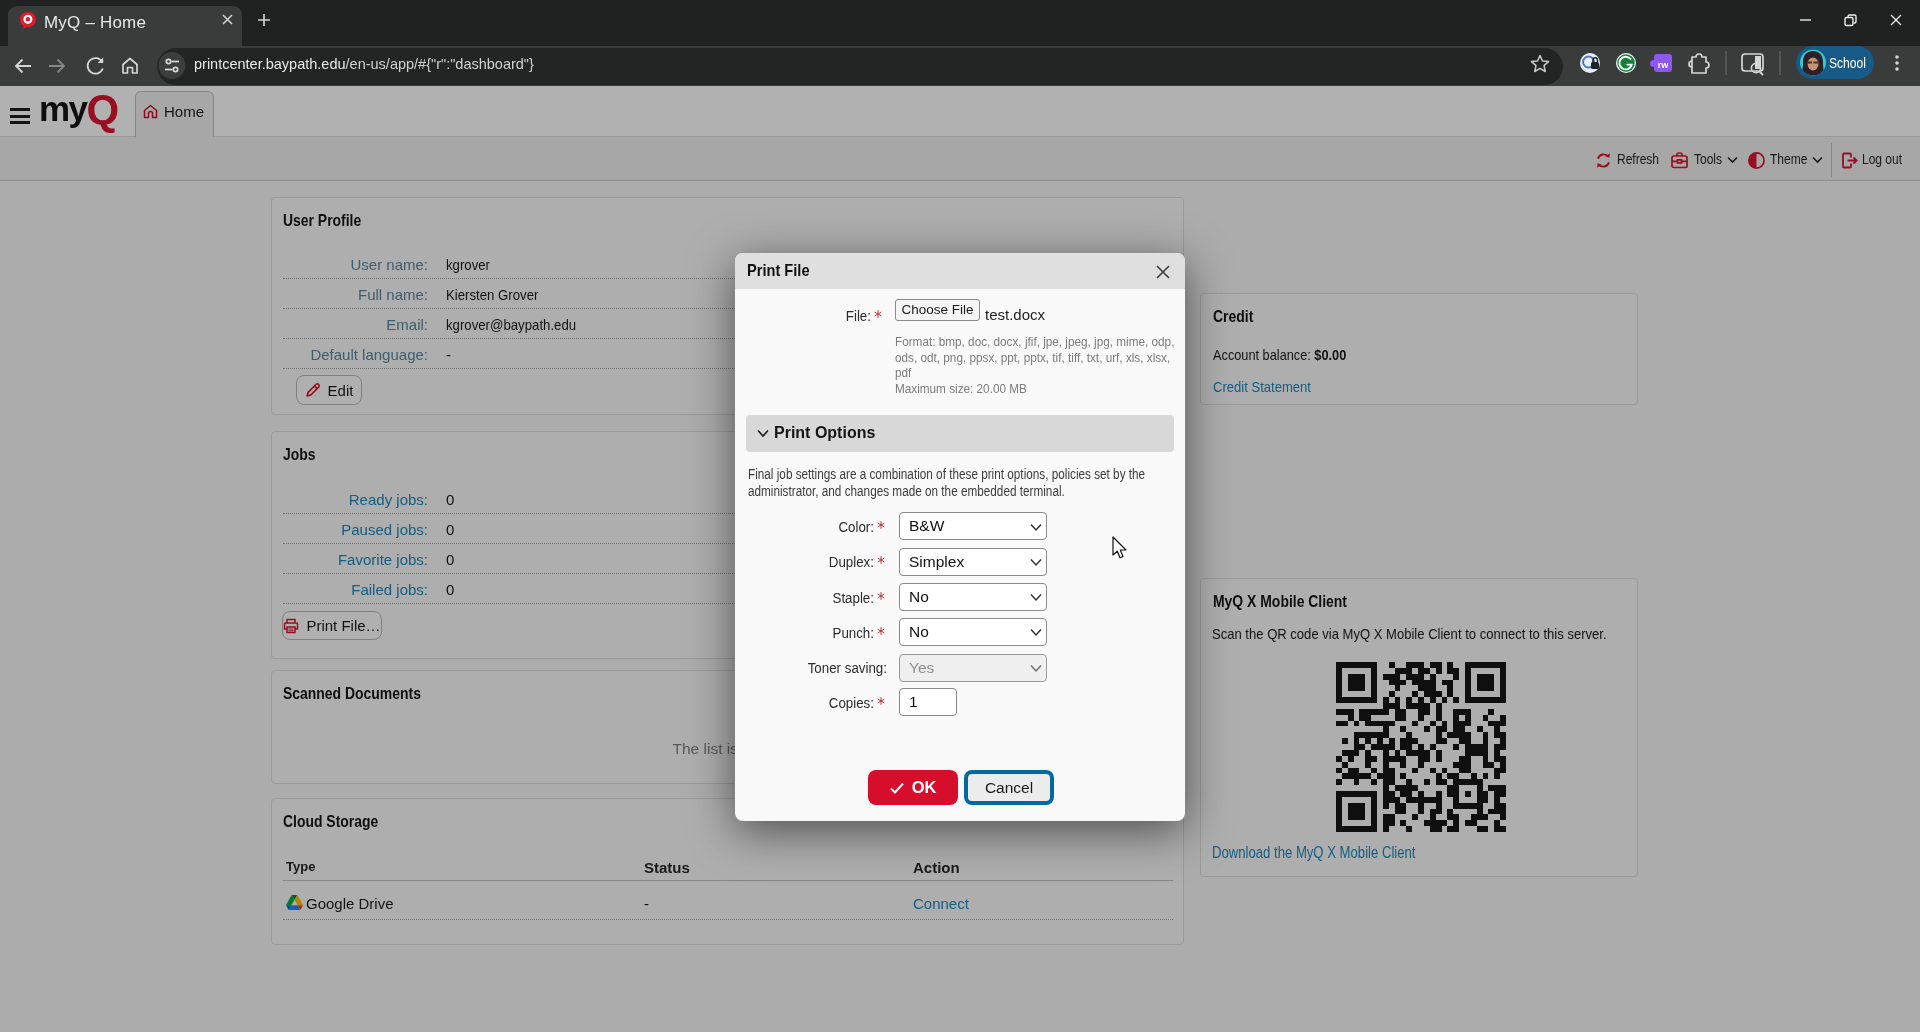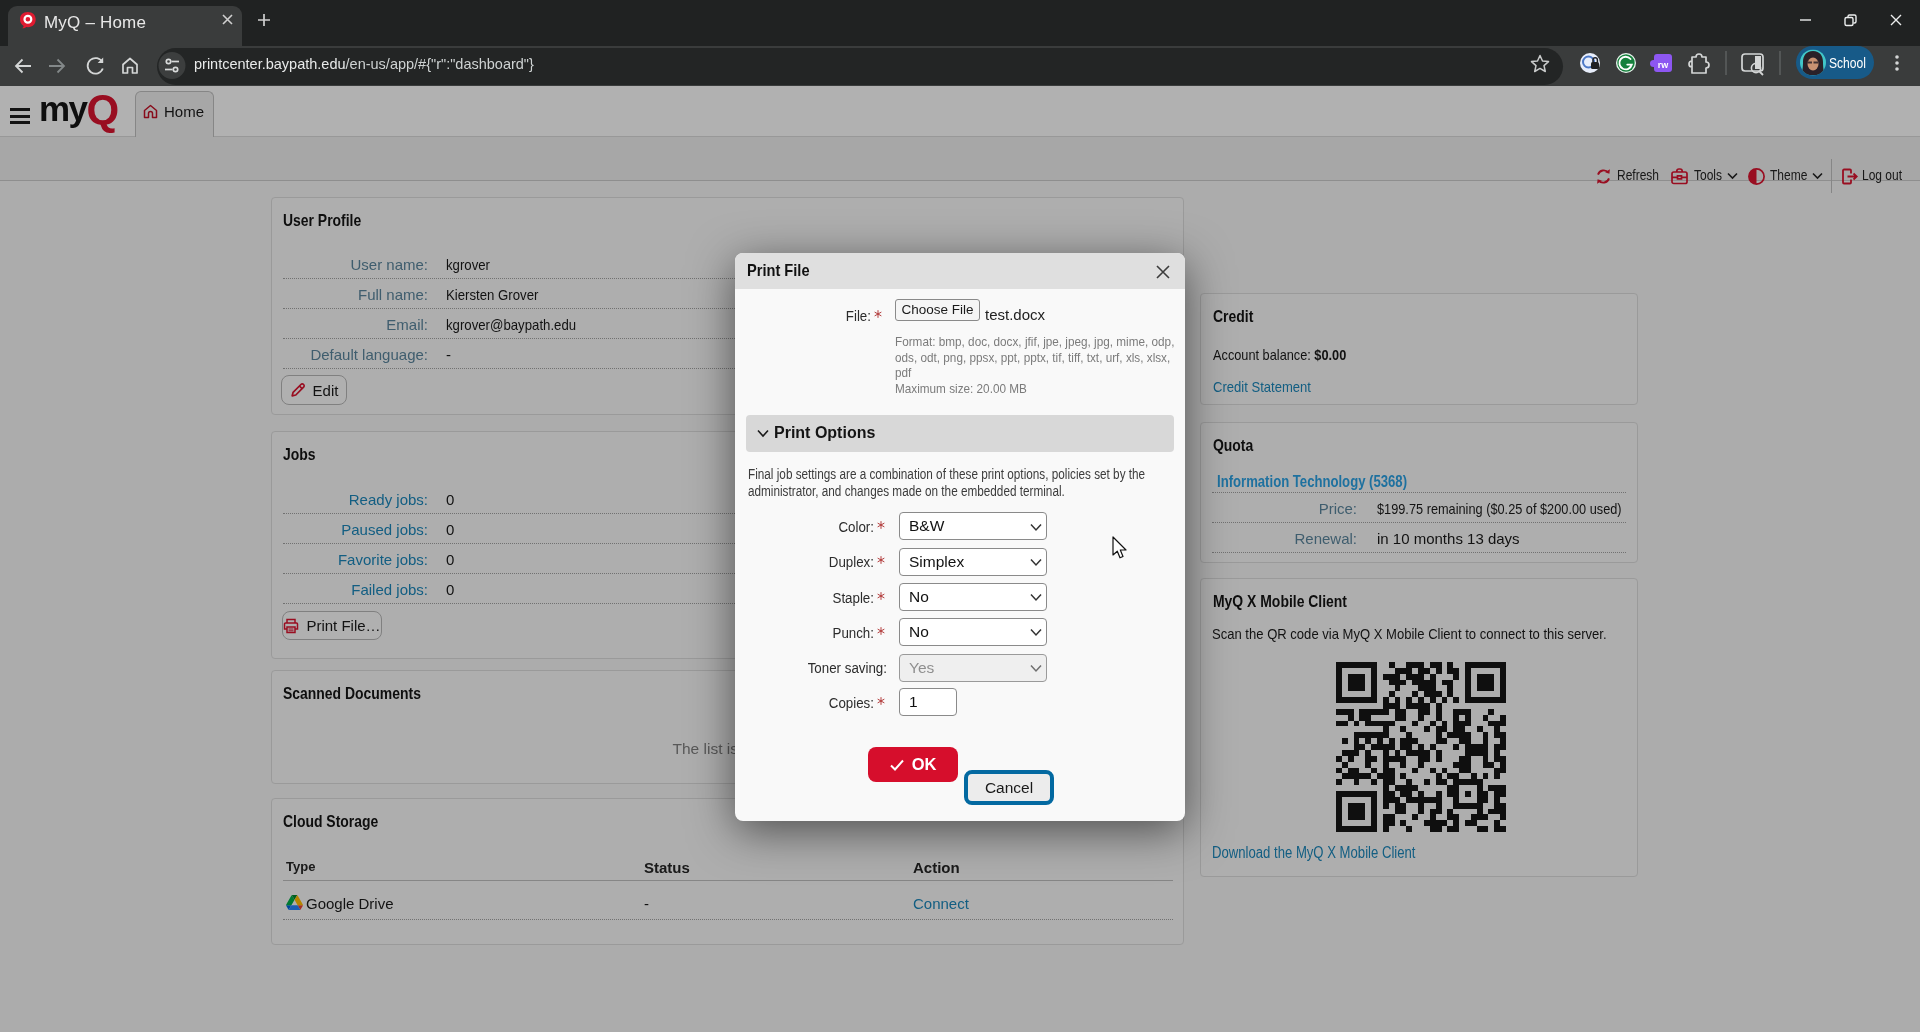--- a/index.html
+++ b/index.html
@@ -132,21 +132,21 @@
 
   <div class="abs" style="left:10px;top:22px;width:20px;height:3.4px;background:#1b1b1b"></div>
   <div class="abs" style="left:10px;top:28.5px;width:20px;height:3.4px;background:#1b1b1b"></div>
   <div class="abs" style="left:10px;top:35px;width:20px;height:3.4px;background:#1b1b1b"></div>
 
   <svg class="abs" style="left:143px;top:18px;z-index:3" width="15" height="15" viewBox="0 0 15 15" fill="none" stroke="#c01227" stroke-width="1.5">
       <path d="M1.5 6.5 L7.5 1.5 L13.5 6.5 L13.5 13.5 L9.5 13.5 L9.5 9.5 a2 2 0 0 0 -4 0 L5.5 13.5 L1.5 13.5 Z" stroke-linejoin="round"></path>
     </svg>
   <div class="abs" style="left:164px;top:17px;font-size:15px;color:#1a1a1a;z-index:3">Home</div>
 
-  <div class="abs" id="sublinks" style="left:0;top:16px;width:1920px;height:81px">
+  <div class="abs" id="sublinks" style="left:0;top:0;width:1920px;height:81px">
     <svg class="abs" style="left:1595px;top:66px" width="17" height="17" viewBox="0 0 17 17">
         <g fill="none" stroke="#d8142f" stroke-width="1.9">
           <path d="M3 6.6 a6 6 0 0 1 10.4-1.9"></path>
           <path d="M14 10.4 a6 6 0 0 1 -10.4 1.9"></path>
         </g>
         <path d="M14.9 1.2 l-0.5 4.6 -4.3-1.5 z" fill="#d8142f"></path>
         <path d="M2.1 15.8 l0.5-4.6 4.3 1.5 z" fill="#d8142f"></path>
       </svg>
     <div class="abs sx" style="left:1617px;top:64px;font-size:15px;color:#242424">Refresh</div>
     <svg class="abs" style="left:1671px;top:66px" width="17" height="17" viewBox="0 0 17 17" fill="none" stroke="#d8142f" stroke-width="1.7">
@@ -180,21 +180,21 @@
     <div class="row" style="left:11px;top:111px;width:890px"></div>
     <div class="row" style="left:11px;top:141px;width:890px"></div>
     <div class="lbl" style="left:0;top:58px;width:156px">User name:</div>
       <div class="val" style="left:174px;top:58px;transform:scaleX(0.88);transform-origin:0 50%">kgrover</div>
     <div class="lbl" style="left:0;top:88px;width:156px">Full name:</div>
       <div class="val" style="left:174px;top:88px;transform:scaleX(0.88);transform-origin:0 50%">Kiersten Grover</div>
     <div class="lbl" style="left:0;top:118px;width:156px">Email:</div>
       <div class="val" style="left:174px;top:118px;transform:scaleX(0.88);transform-origin:0 50%">kgrover@baypath.edu</div>
     <div class="lbl" style="left:0;top:148px;width:156px">Default language:</div>
       <div class="val" style="left:174px;top:148px">-</div>
-    <div class="btn" style="left:9px;top:177px;width:66px;height:30px"><svg width="16" height="16" viewBox="0 0 16 16" fill="none" stroke="#d8142f" stroke-width="1.7" stroke-linejoin="round">
+    <div class="btn" style="left:24px;top:177px;width:66px;height:30px"><svg width="16" height="16" viewBox="0 0 16 16" fill="none" stroke="#d8142f" stroke-width="1.7" stroke-linejoin="round">
           <path d="M2.2 13.8 L3.1 10.3 L10.9 2.5 a1.9 1.9 0 0 1 2.7 2.7 L5.8 13 L2.2 13.8 Z"></path>
           <path d="M9.4 4 L12.1 6.7"></path>
         </svg>Edit</div>
   </div>
   <div class="abs panel" style="left:271px;top:345px;width:913px;height:228px">
     <div class="h2" style="position:absolute;left:11px;top:13px">Jobs</div>
     <div class="row" style="left:11px;top:52px;width:890px"></div>
     <div class="row" style="left:11px;top:82px;width:890px"></div>
     <div class="row" style="left:11px;top:112px;width:890px"></div>
     <div class="row" style="left:11px;top:142px;width:890px"></div>
@@ -234,31 +234,20 @@
     <div class="abs" style="left:372px;top:96px;font-size:15px;color:#1a1a1a">-</div>
     <div class="abs link" style="left:641px;top:96px;font-size:15px">Connect</div>
     <div class="abs" style="left:11px;top:120px;width:890px;border-bottom:1px dotted #9f9f9f"></div>
   </div>
 
   <div class="abs panel" style="left:1200px;top:207px;width:438px;height:112px">
     <div class="h2" style="position:absolute;left:12px;top:13px">Credit</div>
     <div class="abs" style="left:12px;top:52px;font-size:15px;color:#1a1a1a;white-space:nowrap;transform:scaleX(0.85);transform-origin:0 50%">Account balance: <b>$0.00</b></div>
     <div class="abs link" style="left:12px;top:84px;font-size:15px;white-space:nowrap;transform:scaleX(0.87);transform-origin:0 50%">Credit Statement</div>
   </div>
-  <div class="abs panel" style="left:1200px;top:336px;width:438px;height:141px">
-    <div class="h2" style="position:absolute;left:12px;top:13px">Quota</div>
-    <div class="abs" style="left:16px;top:50px;font-size:16px;font-weight:bold;color:#2b9fe0;white-space:nowrap;transform:scaleX(0.82);transform-origin:0 50%">Information Technology (5368)</div>
-    <div class="row" style="left:11px;top:40px;width:414px"></div>
-    <div class="row" style="left:11px;top:70px;width:414px"></div>
-    <div class="row" style="left:11px;top:100px;width:414px"></div>
-    <div class="lbl" style="left:0;top:77px;width:156px">Price:</div>
-    <div class="val" style="left:176px;top:77px;transform:scaleX(0.85);transform-origin:0 50%">$199.75 remaining ($0.25 of $200.00 used)</div>
-    <div class="lbl" style="left:0;top:107px;width:156px">Renewal:</div>
-    <div class="val" style="left:176px;top:107px">in 10 months 13 days</div>
-  </div>
   <div class="abs panel" style="left:1200px;top:492px;width:438px;height:299px">
     <div class="h2" style="position:absolute;left:12px;top:13px">MyQ X Mobile Client</div>
     <div class="abs" style="left:11px;top:46px;font-size:15px;color:#1a1a1a;white-space:nowrap;transform:scaleX(0.87);transform-origin:0 50%">Scan the QR code via MyQ X Mobile Client to connect to this server.</div>
     <svg class="abs" id="qr" style="left:135px;top:83px" width="170" height="170" viewBox="0 0 29 29" shape-rendering="crispEdges">
         <path fill="#161616" d="M0 0h7v1h-7zM9 0h1v1h-1zM12 0h3v1h-3zM16 0h2v1h-2zM19 0h1v1h-1zM22 0h7v1h-7zM0 1h1v1h-1zM6 1h1v1h-1zM10 1h3v1h-3zM14 1h2v1h-2zM17 1h1v1h-1zM19 1h2v1h-2zM22 1h1v1h-1zM28 1h1v1h-1zM0 2h1v1h-1zM2 2h3v1h-3zM6 2h1v1h-1zM8 2h3v1h-3zM12 2h3v1h-3zM16 2h1v1h-1zM20 2h1v1h-1zM22 2h1v1h-1zM24 2h3v1h-3zM28 2h1v1h-1zM0 3h1v1h-1zM2 3h3v1h-3zM6 3h1v1h-1zM9 3h3v1h-3zM13 3h4v1h-4zM18 3h2v1h-2zM22 3h1v1h-1zM24 3h3v1h-3zM28 3h1v1h-1zM0 4h1v1h-1zM2 4h3v1h-3zM6 4h1v1h-1zM10 4h1v1h-1zM14 4h3v1h-3zM19 4h1v1h-1zM22 4h1v1h-1zM24 4h3v1h-3zM28 4h1v1h-1zM0 5h1v1h-1zM6 5h1v1h-1zM9 5h1v1h-1zM13 5h1v1h-1zM15 5h3v1h-3zM19 5h1v1h-1zM22 5h1v1h-1zM28 5h1v1h-1zM0 6h7v1h-7zM8 6h1v1h-1zM10 6h1v1h-1zM12 6h1v1h-1zM14 6h1v1h-1zM16 6h1v1h-1zM18 6h1v1h-1zM20 6h1v1h-1zM22 6h7v1h-7zM8 7h3v1h-3zM12 7h4v1h-4zM17 7h1v1h-1zM0 8h3v1h-3zM4 8h5v1h-5zM10 8h2v1h-2zM14 8h2v1h-2zM17 8h1v1h-1zM20 8h3v1h-3zM26 8h1v1h-1zM2 9h1v1h-1zM4 9h2v1h-2zM10 9h2v1h-2zM14 9h1v1h-1zM17 9h1v1h-1zM20 9h1v1h-1zM22 9h1v1h-1zM25 9h1v1h-1zM28 9h1v1h-1zM0 10h2v1h-2zM3 10h1v1h-1zM5 10h5v1h-5zM13 10h1v1h-1zM16 10h1v1h-1zM18 10h1v1h-1zM20 10h3v1h-3zM26 10h3v1h-3zM8 11h1v1h-1zM11 11h1v1h-1zM15 11h1v1h-1zM17 11h2v1h-2zM20 11h2v1h-2zM24 11h1v1h-1zM27 11h1v1h-1zM3 12h6v1h-6zM12 12h1v1h-1zM17 12h1v1h-1zM19 12h4v1h-4zM25 12h1v1h-1zM27 12h2v1h-2zM1 13h1v1h-1zM3 13h1v1h-1zM5 13h1v1h-1zM7 13h1v1h-1zM9 13h1v1h-1zM11 13h3v1h-3zM17 13h2v1h-2zM21 13h2v1h-2zM25 13h1v1h-1zM28 13h1v1h-1zM3 14h2v1h-2zM6 14h4v1h-4zM11 14h2v1h-2zM14 14h1v1h-1zM16 14h1v1h-1zM20 14h1v1h-1zM22 14h4v1h-4zM27 14h2v1h-2zM1 15h3v1h-3zM5 15h1v1h-1zM8 15h1v1h-1zM10 15h1v1h-1zM12 15h4v1h-4zM17 15h1v1h-1zM22 15h4v1h-4zM27 15h1v1h-1zM0 16h1v1h-1zM2 16h1v1h-1zM5 16h2v1h-2zM8 16h4v1h-4zM14 16h2v1h-2zM17 16h1v1h-1zM21 16h2v1h-2zM25 16h1v1h-1zM27 16h2v1h-2zM1 17h1v1h-1zM5 17h1v1h-1zM8 17h1v1h-1zM11 17h1v1h-1zM14 17h1v1h-1zM20 17h3v1h-3zM25 17h2v1h-2zM28 17h1v1h-1zM0 18h1v1h-1zM2 18h2v1h-2zM6 18h1v1h-1zM8 18h2v1h-2zM13 18h1v1h-1zM16 18h1v1h-1zM18 18h1v1h-1zM21 18h2v1h-2zM27 18h2v1h-2zM1 19h5v1h-5zM7 19h3v1h-3zM11 19h1v1h-1zM17 19h1v1h-1zM19 19h2v1h-2zM23 19h1v1h-1zM25 19h1v1h-1zM27 19h1v1h-1zM0 20h1v1h-1zM3 20h1v1h-1zM6 20h1v1h-1zM8 20h2v1h-2zM12 20h1v1h-1zM15 20h1v1h-1zM17 20h2v1h-2zM20 20h5v1h-5zM8 21h1v1h-1zM10 21h4v1h-4zM19 21h2v1h-2zM24 21h1v1h-1zM26 21h3v1h-3zM0 22h7v1h-7zM8 22h2v1h-2zM11 22h2v1h-2zM14 22h1v1h-1zM17 22h1v1h-1zM19 22h2v1h-2zM22 22h1v1h-1zM24 22h2v1h-2zM27 22h2v1h-2zM0 23h1v1h-1zM6 23h1v1h-1zM8 23h3v1h-3zM12 23h6v1h-6zM20 23h1v1h-1zM24 23h2v1h-2zM27 23h1v1h-1zM0 24h1v1h-1zM2 24h3v1h-3zM6 24h1v1h-1zM8 24h1v1h-1zM10 24h2v1h-2zM14 24h1v1h-1zM17 24h1v1h-1zM20 24h5v1h-5zM27 24h2v1h-2zM0 25h1v1h-1zM2 25h3v1h-3zM6 25h1v1h-1zM10 25h2v1h-2zM14 25h1v1h-1zM16 25h2v1h-2zM19 25h1v1h-1zM24 25h1v1h-1zM26 25h3v1h-3zM0 26h1v1h-1zM2 26h3v1h-3zM6 26h1v1h-1zM8 26h2v1h-2zM13 26h1v1h-1zM16 26h1v1h-1zM19 26h2v1h-2zM23 26h3v1h-3zM28 26h1v1h-1zM0 27h1v1h-1zM6 27h1v1h-1zM8 27h2v1h-2zM11 27h1v1h-1zM15 27h4v1h-4zM20 27h1v1h-1zM22 27h2v1h-2zM27 27h1v1h-1zM0 28h7v1h-7zM8 28h1v1h-1zM12 28h1v1h-1zM16 28h2v1h-2zM19 28h2v1h-2zM24 28h2v1h-2zM27 28h2v1h-2z"></path>
       </svg>
     <div class="abs link" style="left:11px;top:265px;font-size:16px;white-space:nowrap;transform:scaleX(0.82);transform-origin:0 50%">Download the MyQ X Mobile Client</div>
   </div>
 </div>
 <div class="abs" id="overlay"></div>
@@ -316,20 +305,20 @@
     </svg>
   <svg style="position:absolute;left:295px;top:340px" width="12" height="9" viewBox="0 0 12 9" fill="none" stroke="#333" stroke-width="1.5">
       <path d="M1 1.5 L6 7 L11 1.5"></path>
     </svg>
   <svg style="position:absolute;left:295px;top:375px" width="12" height="9" viewBox="0 0 12 9" fill="none" stroke="#333" stroke-width="1.5">
       <path d="M1 1.5 L6 7 L11 1.5"></path>
     </svg>
   <svg style="position:absolute;left:295px;top:411px" width="12" height="9" viewBox="0 0 12 9" fill="none" stroke="#6f6f6f" stroke-width="1.5">
       <path d="M1 1.5 L6 7 L11 1.5"></path>
     </svg>
-  <div style="position:absolute;left:133px;top:494px;width:90px;height:35px;background:#d60e2c;border-radius:8px;color:#fff;display:flex;align-items:center;justify-content:center;gap:8px;font-size:16.5px;font-weight:bold"><svg width="14" height="12" viewBox="0 0 14 12" fill="none" stroke="#fff" stroke-width="2">
+  <div style="position:absolute;left:133px;top:517px;width:90px;height:35px;background:#d60e2c;border-radius:8px;color:#fff;display:flex;align-items:center;justify-content:center;gap:8px;font-size:16.5px;font-weight:bold"><svg width="14" height="12" viewBox="0 0 14 12" fill="none" stroke="#fff" stroke-width="2">
         <path d="M1 6.5 L5 10.5 L13 1.5"></path>
       </svg>OK</div>
   <div style="position:absolute;left:229px;top:517px;width:90px;height:35px;background:#ececec;border:4px solid #0369a1;border-radius:8px;color:#1a1a1a;display:flex;align-items:center;justify-content:center;font-size:15.5px">Cancel</div>
 </div>
 <svg class="abs" id="cursor" style="left:1110px;top:536px" width="20" height="26" viewBox="0 0 20 26">
     <path d="M3 1 L3 19 L7.3 15.2 L10 21.8 L13 20.5 L10.3 14 L16 14 Z" fill="#fff" stroke="#111" stroke-width="1.2" stroke-linejoin="round"></path>
   </svg>
 
 </body></html>

